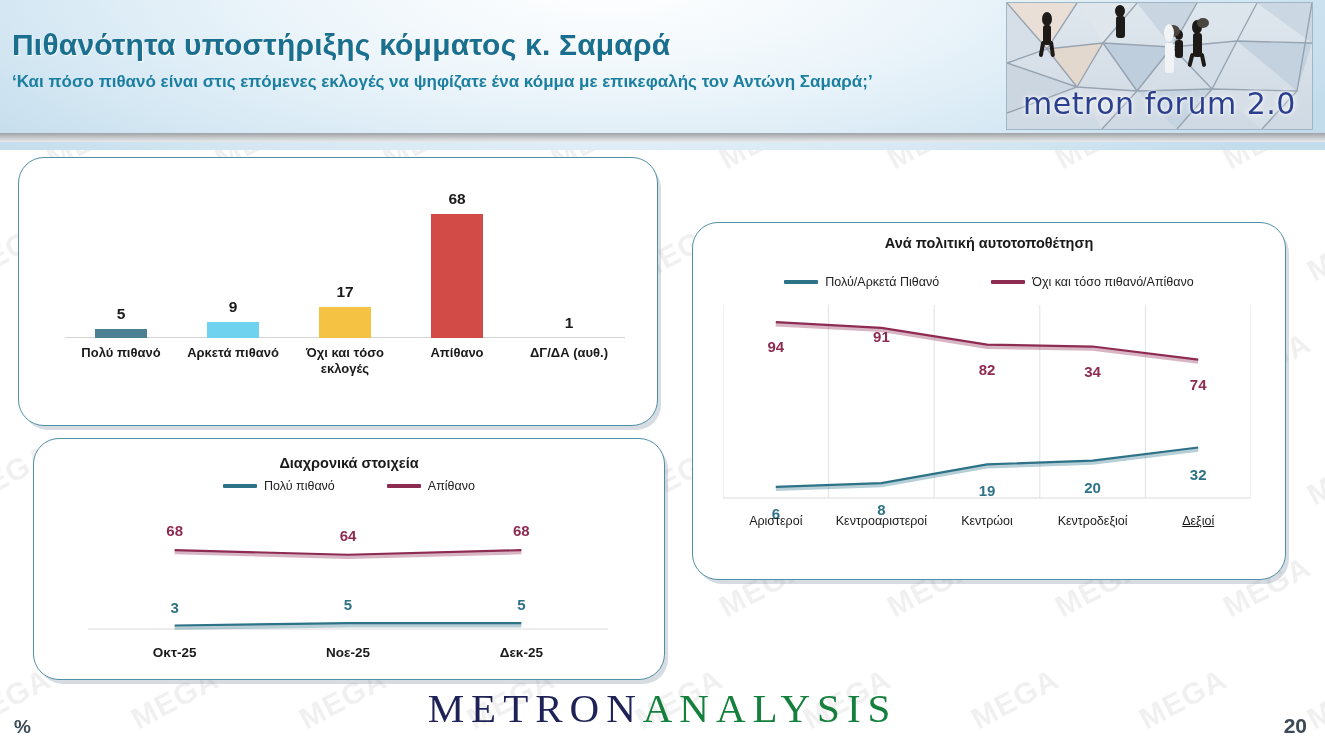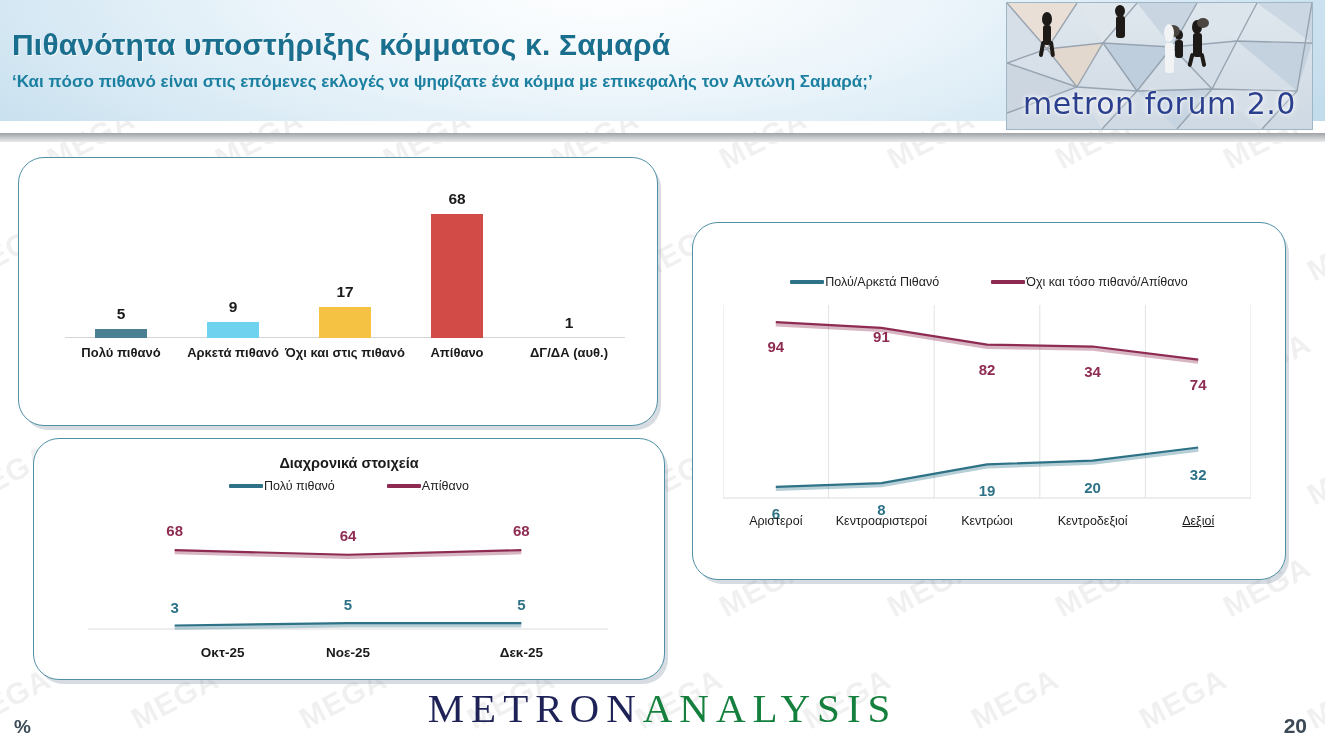--- a/index.html
+++ b/index.html
@@ -33,21 +33,21 @@
     transform: rotate(-28deg);
     white-space: nowrap;
     letter-spacing: 1px;
   }
 
   
   #header {
     position: absolute;
     left: 0; top: 0;
     width: 1325px;
-    height: 121px;
+    height: 150px;
     background:
       radial-gradient(ellipse 800px 260px at 46% -10%, #ffffff 0%, #eef6fb 38%, #d7e9f4 72%, #c3dcec 100%);
     z-index: 1;
   }
   #header-bottom-band {
     position: absolute;
     left: 0; top: 133px;
     width: 1325px;
     height: 9px;
     background: linear-gradient(to bottom, #9ea2a6 0%, #c9ccce 55%, #e9eaeb 100%);
@@ -120,21 +120,21 @@
 
   
   .legend {
     position: absolute;
     display: flex;
     gap: 52px;
     align-items: center;
     justify-content: center;
     left: 0; right: 0;
   }
-  .legend-item { display: flex; align-items: center; gap: 1px; }
+  .legend-item { display: flex; align-items: center; gap: 7px; }
   .legend-swatch { width: 34px; height: 4px; border-radius: 1px; }
   .legend-label { font-size: 12.5px; color: #222; }
 
   
   #bar-plot {
     position: absolute;
     left: 46px; top: 34px;
     width: 560px; height: 178px;
   }
   #bar-axis {
@@ -367,21 +367,21 @@
         <div class="bar-cat">Πολύ πιθανό</div>
       </div>
       <div class="bar-col" style="left: 112px;">
         <div class="bar-rect" style="height: 16px; background: rgb(111, 210, 239);"></div>
         <div class="bar-value" style="bottom: 22px;">9</div>
         <div class="bar-cat">Αρκετά πιθανό</div>
       </div>
       <div class="bar-col" style="left: 224px;">
         <div class="bar-rect" style="height: 31px; background: rgb(245, 194, 67);"></div>
         <div class="bar-value" style="bottom: 37px;">17</div>
-        <div class="bar-cat">Όχι και στις πιθανό</div>
+        <div class="bar-cat">Όχι και τόσο εκλογές</div>
       </div>
       <div class="bar-col" style="left: 336px;">
         <div class="bar-rect" style="height: 124px; background: rgb(211, 75, 70);"></div>
         <div class="bar-value" style="bottom: 130px;">68</div>
         <div class="bar-cat">Απίθανο</div>
       </div>
       <div class="bar-col" style="left: 448px;">
         <div class="bar-rect" style="height: 0px; background: rgb(255, 255, 255);"></div>
         <div class="bar-value" style="bottom: 6px;">1</div>
         <div class="bar-cat">ΔΓ/ΔΑ (αυθ.)</div>
@@ -408,27 +408,28 @@
         <polyline points="86.66666666666667,124.52 260,122.2 433.33333333333337,122.2" fill="none" stroke="#2e7287" stroke-width="2.2"></polyline>
         <polyline points="86.66666666666667,49.11999999999999 260,53.760000000000005 433.33333333333337,49.11999999999999" fill="none" stroke="#8e2b52" stroke-width="4.5" opacity="0.35" transform="translate(0,2)"></polyline>
         <polyline points="86.66666666666667,49.11999999999999 260,53.760000000000005 433.33333333333337,49.11999999999999" fill="none" stroke="#8e2b52" stroke-width="2.2"></polyline>
       </svg>
       <div class="pt-label" style="color: rgb(46, 114, 135); left: 86.6667px; top: 97.52px;">3</div>
       <div class="pt-label" style="color: rgb(46, 114, 135); left: 260px; top: 95.2px;">5</div>
       <div class="pt-label" style="color: rgb(46, 114, 135); left: 433.333px; top: 95.2px;">5</div>
       <div class="pt-label" style="color: rgb(142, 43, 82); left: 86.6667px; top: 21.12px;">68</div>
       <div class="pt-label" style="color: rgb(142, 43, 82); left: 260px; top: 25.76px;">64</div>
       <div class="pt-label" style="color: rgb(142, 43, 82); left: 433.333px; top: 21.12px;">68</div>
-      <div class="x-cat bold" style="left: 86.6667px; top: 144px; margin-left: 48px;">Οκτ-25</div>
+      <div class="x-cat bold" style="left: 86.6667px; top: 144px;">Οκτ-25</div>
       <div class="x-cat bold" style="left: 260px; top: 144px;">Νοε-25</div>
       <div class="x-cat bold" style="left: 433.333px; top: 144px;">Δεκ-25</div>
     </div>
 </div>
 
 <div class="panel" id="panel-polit">
+  <div class="panel-title" style="top:12px;">Ανά πολιτική αυτοτοποθέτηση</div>
   <div class="legend" id="legend-polit" style="top:52px;">
       <div class="legend-item">
         <span class="legend-swatch" style="background: rgb(46, 114, 135);"></span>
         <span class="legend-label">Πολύ/Αρκετά Πιθανό</span>
       </div>
       <div class="legend-item">
         <span class="legend-swatch" style="background: rgb(142, 43, 82);"></span>
         <span class="legend-label">Όχι και τόσο πιθανό/Απίθανο</span>
       </div>
     </div>

